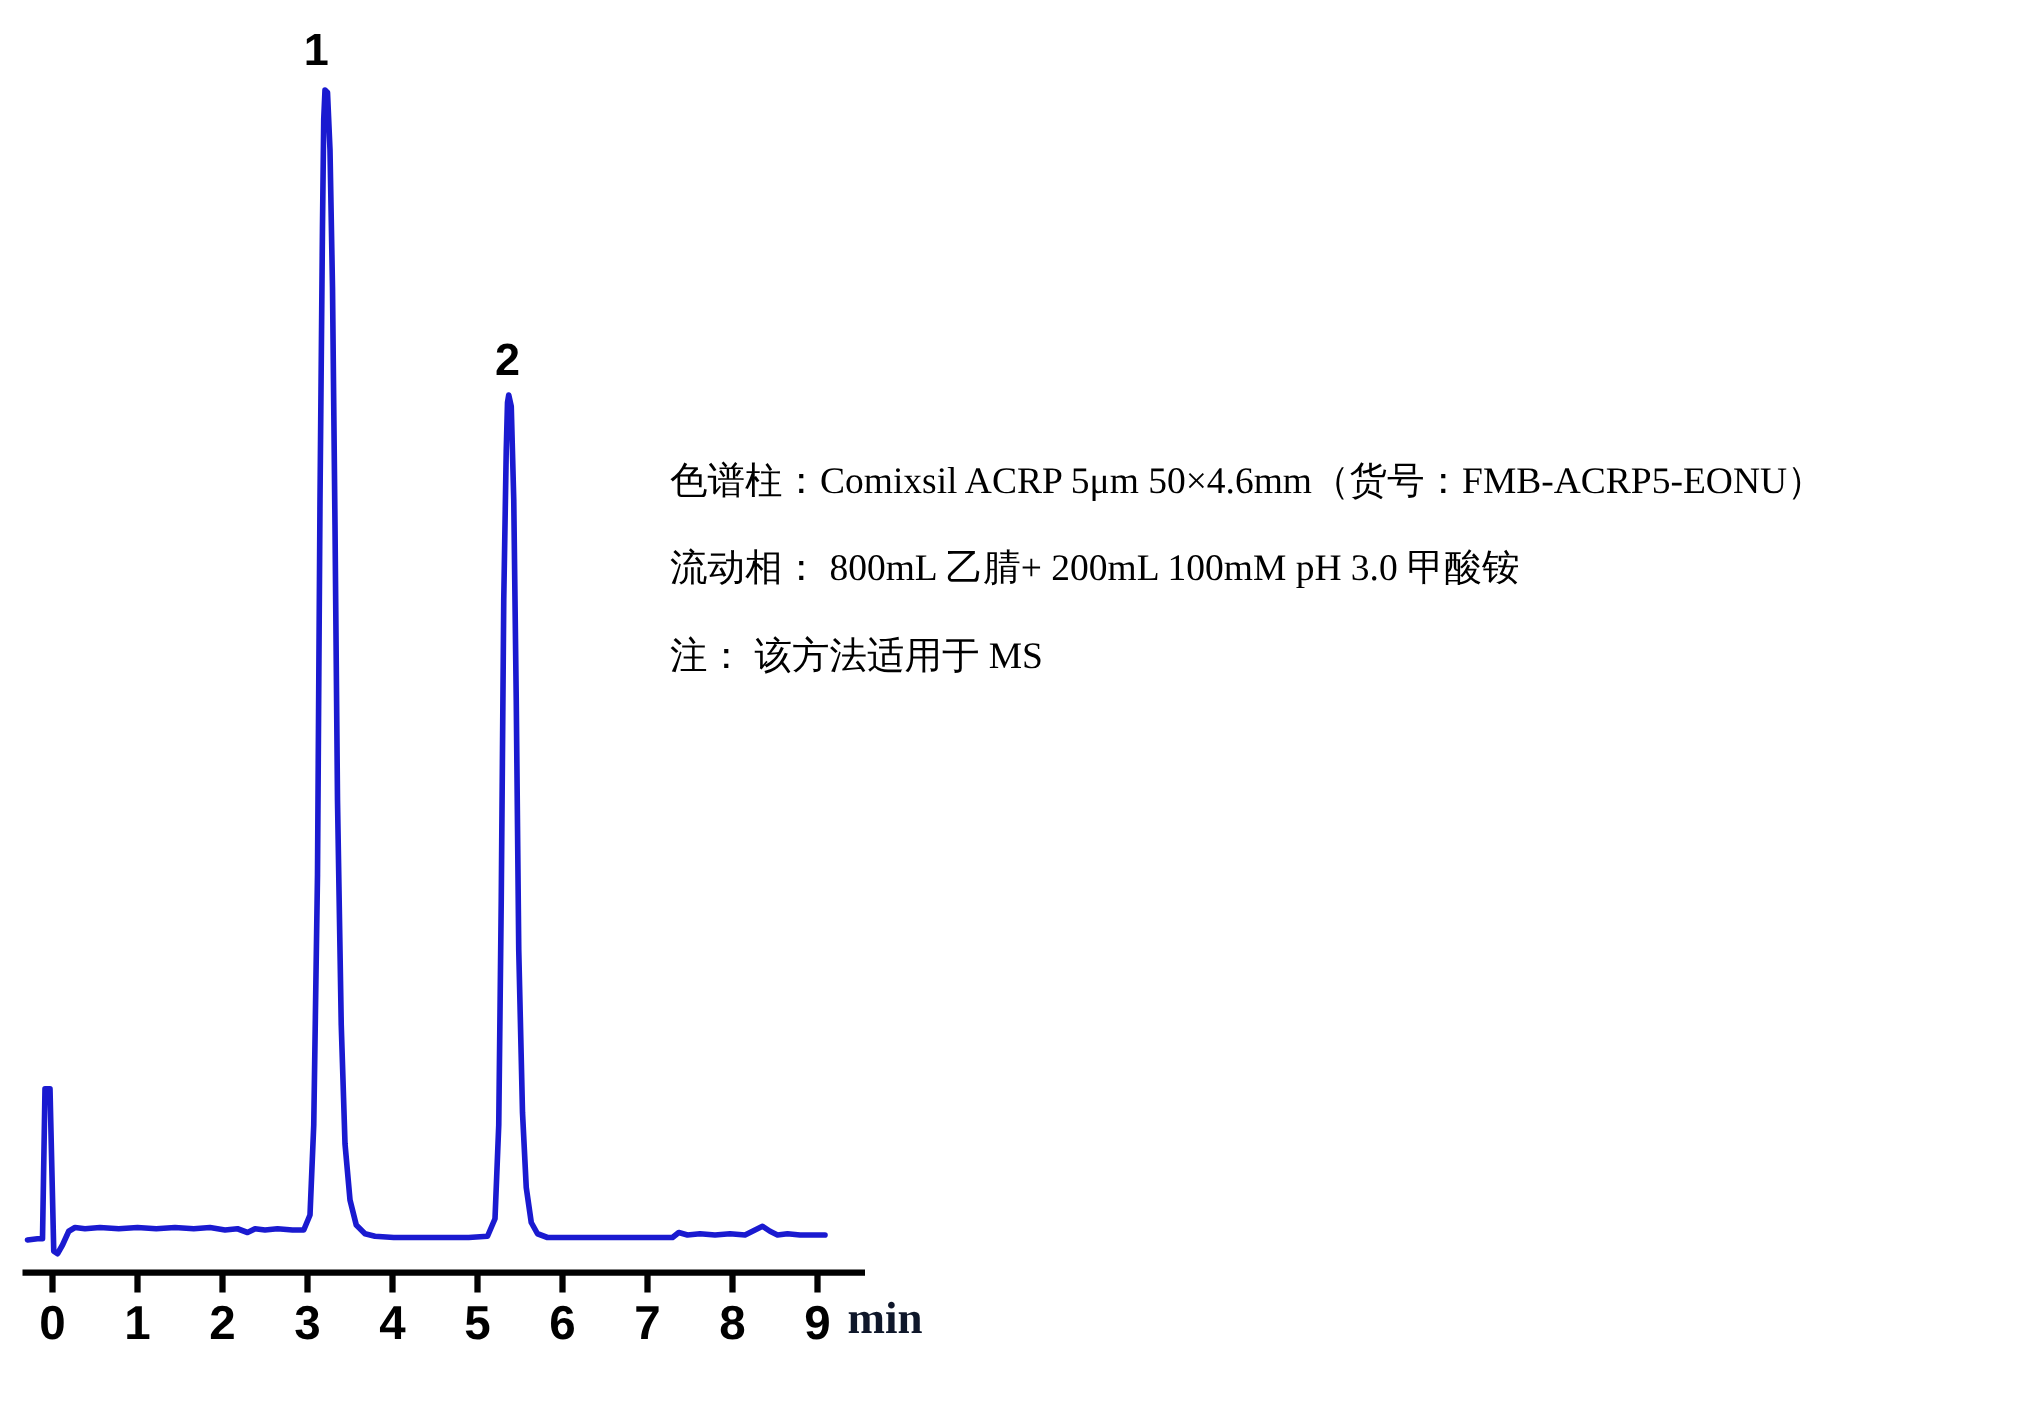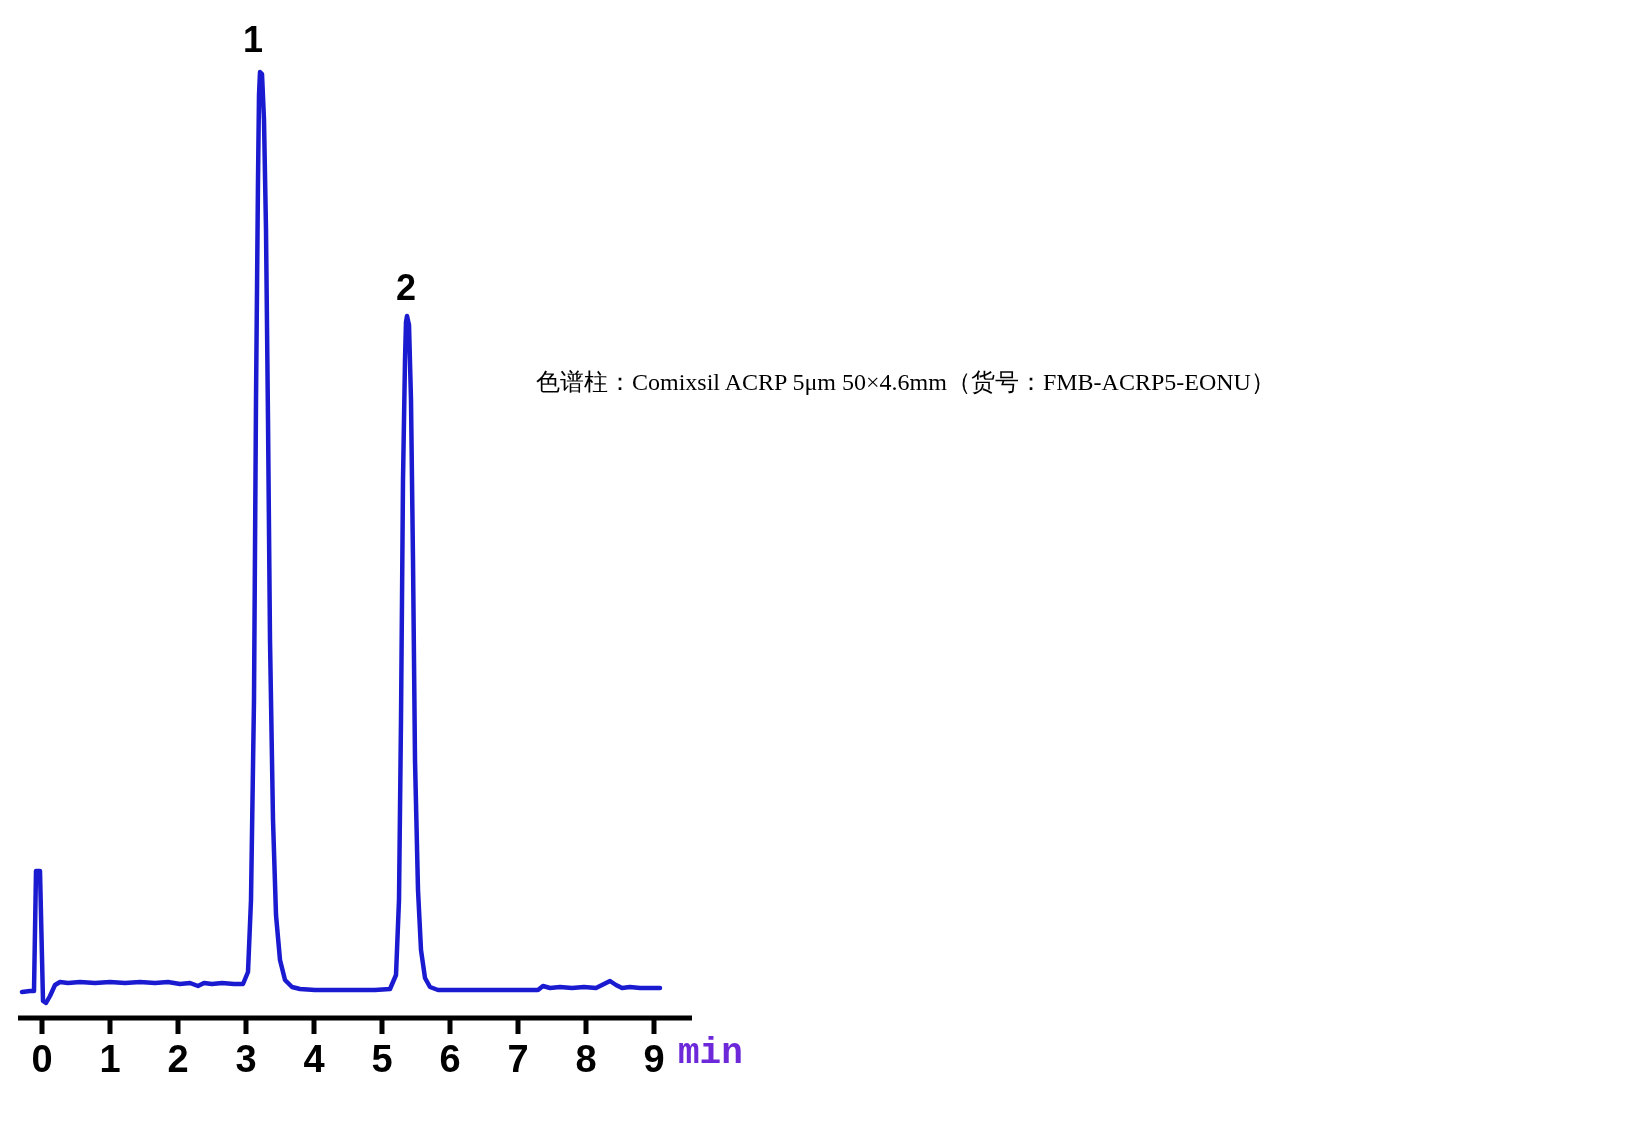--- a/index.html
+++ b/index.html
@@ -49,45 +49,45 @@
     color: #000000;
     line-height: 1;
     width: 40px;
     text-align: center;
   }
 
   #axis-unit-label {
     position: absolute;
     left: 678px;
     top: 1036px;
-    font-family: Liberation Mono, monospace;
+    font-family: Liberation Serif, serif;
     font-weight: bold;
     font-size: 36px;
-    color: #6d28d9;
+    color: #0f172a;
     line-height: 1;
   }
 
   #legend {
     position: absolute;
     left: 470px;
     top: 100px;
     font-family: "Liberation Sans", sans-serif;
     font-size: 31px;
     line-height: 1.45;
     color: #111111;
   }
   .legend-item { white-space: nowrap; }
 
   #conditions {
     position: absolute;
     left: 536px;
     top: 370px;
     width: 1090px;
     font-family: "Liberation Serif", serif;
-    font-size: 24px;
+    font-size: 30px;
     line-height: 1;
     color: #000000;
   }
   .condition-line {
     margin-bottom: 40px;
     white-space: nowrap;
   }
   .condition-line:last-child { margin-bottom: 0; }
 </style>
 </head>
@@ -215,13 +215,15 @@
   <div class="axis-tick-label" style="left:634px; top:1040px;">9</div>
 
   <div id="axis-unit-label">min</div>
 </div>
 
 <div id="legend">
 </div>
 
 <div id="conditions">
   <div class="condition-line">色谱柱：Comixsil ACRP 5μm 50×4.6mm（货号：FMB-ACRP5-EONU）</div>
+  <div class="condition-line">流动相： 800mL 乙腈+ 200mL 100mM pH 3.0  甲酸铵</div>
+  <div class="condition-line">注： 该方法适用于 MS</div>
 </div>
 
 </body></html>

